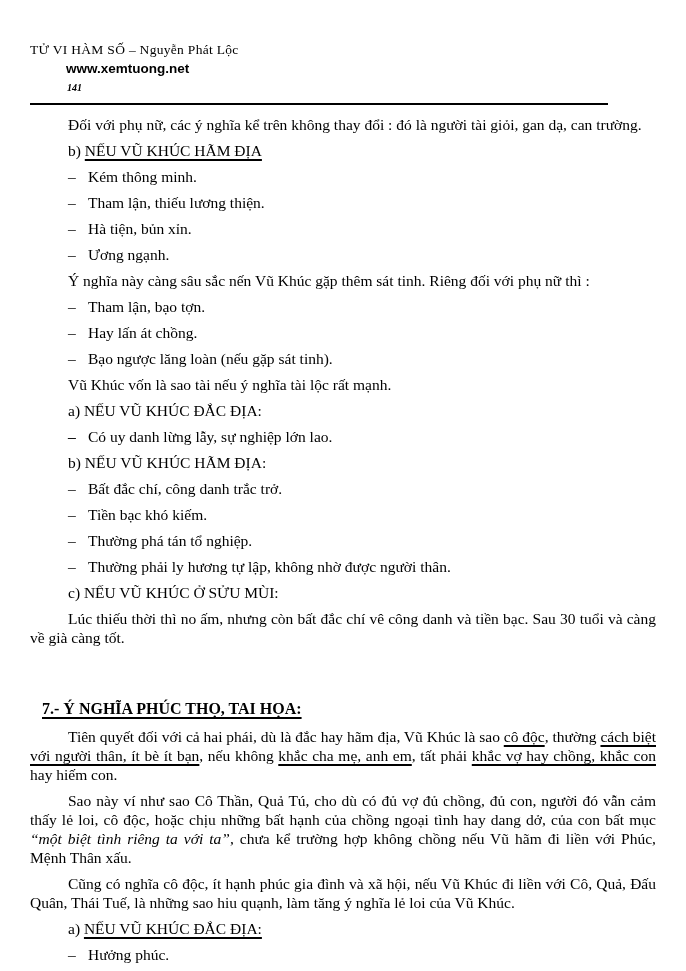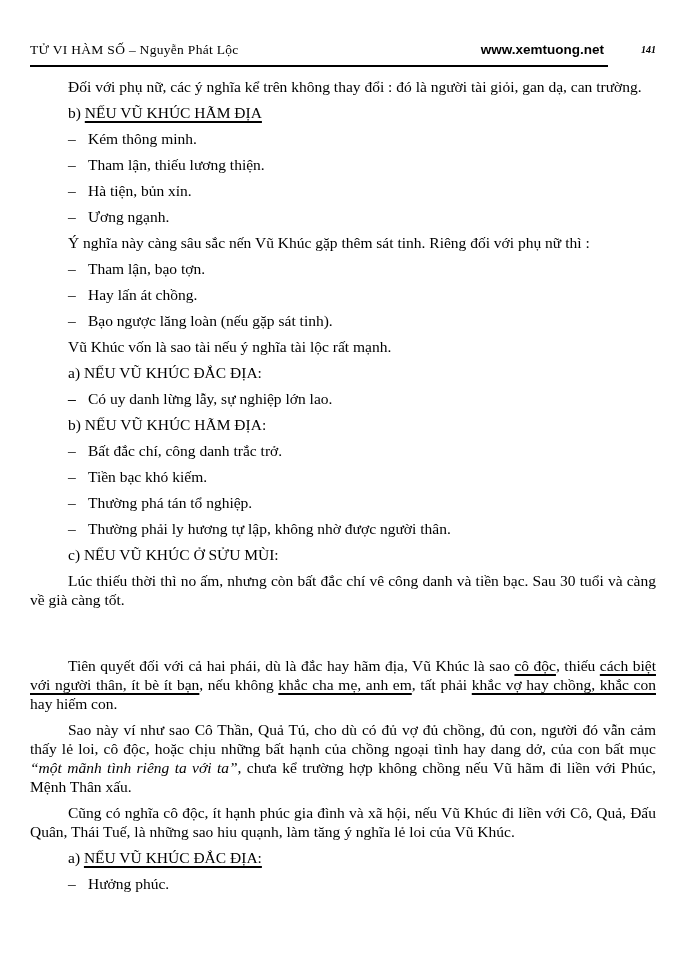--- a/index.html
+++ b/index.html
@@ -1,21 +1,21 @@
 <!DOCTYPE html>
 <html lang="vi"><head>
 <meta charset="utf-8">
 <style>
   html,body{margin:0;padding:0;}
   body{
     width:686px;height:971px;background:#ffffff;color:#000;
     font-family:"Liberation Serif","DejaVu Serif",serif;
     font-size:15.5px;line-height:19px;overflow:hidden;
   }
-  .header{display:flex;align-items:flex-start;padding:40px 30px 0 30px;}
+  .header{display:flex;align-items:flex-start;padding:40px 30px 0 30px;flex-direction:column;}
   .header-title{flex:1;font-size:13.5px;letter-spacing:.3px;}
   .header-site{font-family:"Liberation Sans","DejaVu Sans",sans-serif;font-weight:bold;font-size:13.5px;margin-left:36px;}
   .header-page{width:52px;text-align:right;font-style:italic;font-weight:bold;font-size:10px;}
   .rule{height:2px;background:#000;margin:6px 78px 0 30px;}
   .content{padding:10px 30px 0 30px;}
   .para{margin:0 0 7px 0;text-indent:38px;text-align:justify;}
   .heading{font-weight:bold;font-size:16px;margin:5px 0 9px 0;padding-left:12px;}
   .sub{margin:0 0 7px 0;padding-left:38px;}
   .bullet{margin:0 0 7px 0;padding-left:58px;position:relative;}
   .bullet .marker{position:absolute;left:38px;top:0;}
@@ -49,18 +49,19 @@
     <div class="bullet"><span class="marker">–</span></div>
     <div class="bullet"><span class="marker">–</span><span>Có uy danh lừng lẫy, sự nghiệp lớn lao.</span></div>
     <div class="sub"><span>b) NẾU VŨ KHÚC HÃM ĐỊA:</span></div>
     <div class="bullet"><span class="marker">–</span><span>Bất đắc chí, công danh trắc trở.</span></div>
     <div class="bullet"><span class="marker">–</span><span>Tiền bạc khó kiếm.</span></div>
     <div class="bullet"><span class="marker">–</span><span>Thường phá tán tổ nghiệp.</span></div>
     <div class="bullet"><span class="marker">–</span><span>Thường phải ly hương tự lập, không nhờ được người thân.</span></div>
     <div class="sub"><span>c) NẾU VŨ KHÚC Ở SỬU MÙI:</span></div>
     <div class="para"><span>Lúc thiếu thời thì no ấm, nhưng còn bất đắc chí vê công danh và tiền bạc. Sau 30 tuổi và càng về già càng tốt.</span></div>
     <div class="gap"></div>
-    <div class="para"><span>Tiên quyết đối với cả hai phái, dù là đắc hay hãm địa, Vũ Khúc là sao </span><span class="u">cô độc</span><span>, thiếu </span><span class="u">cách biệt với người thân, ít bè ít bạn</span><span>, nếu không </span><span class="u">khắc cha mẹ, anh em</span><span>, tất phải </span><span class="u">khắc vợ hay chồng, khắc con</span><span> hay hiếm con.</span></div>
-    <div class="para"><span>Sao này ví như sao Cô Thần, Quả Tú, cho dù có đủ vợ đủ chồng, đủ con, người đó vẫn cảm thấy lẻ loi, cô độc, hoặc chịu những bất hạnh của chồng ngoại tình hay dang dở, của con bất mục </span><span class="i">“một mãnh tình riêng ta với ta”</span><span>, chưa kể trường hợp không chồng nếu Vũ hãm đi liền với Phúc, Mệnh Thân xấu.</span></div>
+    <div class="heading"><span class="u">7.- Ý NGHĨA PHÚC THỌ, TAI HỌA:</span></div>
+    <div class="para"><span>Tiên quyết đối với cả hai phái, dù là đắc hay hãm địa, Vũ Khúc là sao </span><span class="u">cô độc</span><span>, thường </span><span class="u">cách biệt với người thân, ít bè ít bạn</span><span>, nếu không </span><span class="u">khắc cha mẹ, anh em</span><span>, tất phải </span><span class="u">khắc vợ hay chồng, khắc con</span><span> hay hiếm con.</span></div>
+    <div class="para"><span>Sao này ví như sao Cô Thần, Quả Tú, cho dù có đủ vợ đủ chồng, đủ con, người đó vẫn cảm thấy lẻ loi, cô độc, hoặc chịu những bất hạnh của chồng ngoại tình hay dang dở, của con bất mục </span><span class="i">“một biệt tình riêng ta với ta”</span><span>, chưa kể trường hợp không chồng nếu Vũ hãm đi liền với Phúc, Mệnh Thân xấu.</span></div>
     <div class="para"><span>Cũng có nghĩa cô độc, ít hạnh phúc gia đình và xã hội, nếu Vũ Khúc đi liền với Cô, Quả, Đấu Quân, Thái Tuế, là những sao hiu quạnh, làm tăng ý nghĩa lẻ loi của Vũ Khúc.</span></div>
     <div class="sub"><span>a) </span><span class="u">NẾU VŨ KHÚC ĐẮC ĐỊA:</span></div>
     <div class="bullet"><span class="marker">–</span><span>Hưởng phúc.</span></div>
   </div>
 
 </body></html>

